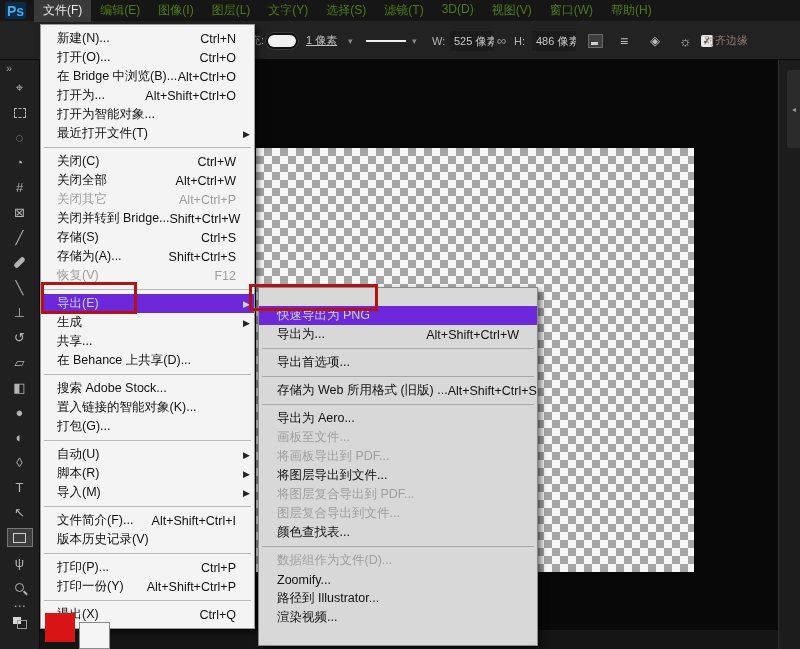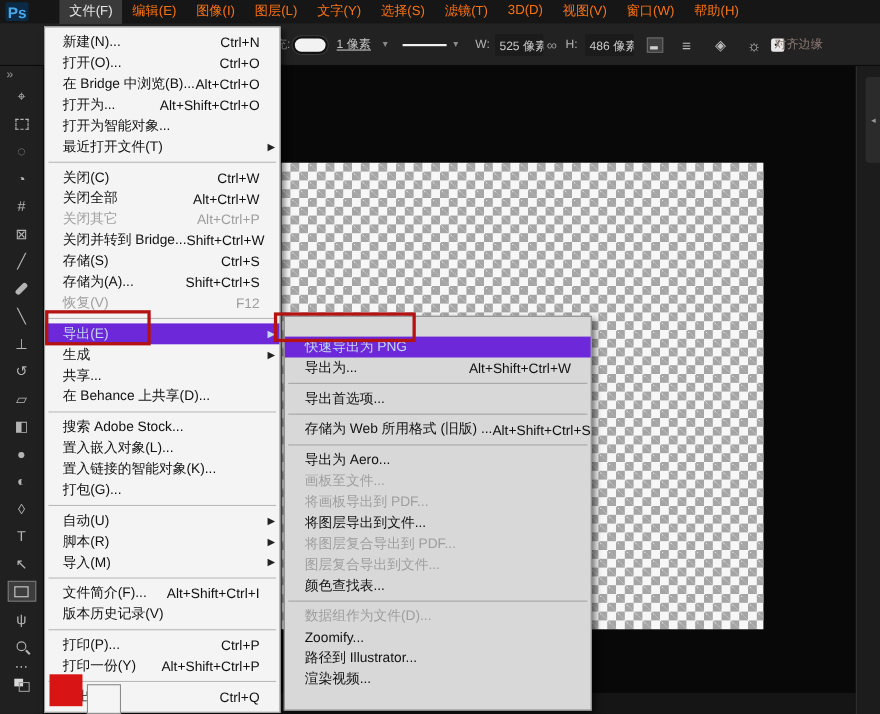--- a/index.html
+++ b/index.html
@@ -6,21 +6,21 @@
   html,body { width:800px; height:649px; overflow:hidden; background:#0a0a0a;
     font-family:"Liberation Sans","DejaVu Sans",sans-serif; }
   #stage { position:relative; width:800px; height:649px; background:#0a0a0a; }
 
   
   #menubar { position:absolute; left:0; top:0; width:800px; height:21px;
     background:#161616; display:flex; align-items:center; z-index:5; }
   #ps-logo { width:21px; height:17px; margin:0 8px 0 5px; background:#0b2a45;
     color:#4aa8e8; font-size:14px; font-weight:bold; display:flex; align-items:center;
     justify-content:center; border-radius:2px; }
-  .mb-item { color:#f97316; font-size:12px; padding:3px 9px; white-space:nowrap; }
+  .mb-item { color:#4d7c0f; font-size:12px; padding:3px 9px; white-space:nowrap; }
   .mb-item.active { background:#3a3a3a; color:#e8e8e8; }
 
   
   #optionsbar { position:absolute; left:0; top:21px; width:800px; height:39px;
     background:#222222; border-bottom:1px solid #0b0b0b; z-index:4; }
   .ob { position:absolute; top:0; height:39px; display:flex; align-items:center;
     color:#b5b5b5; font-size:11px; }
   #ob-partial-label { left:250px; color:#9a9a9a; }
   #ob-stroke-swatch { left:268px; } 
   #ob-stroke-swatch .pill { width:28px; height:12px; background:#f2f2f2; border-radius:6px;
@@ -129,21 +129,21 @@
   <div id="canvas"></div>
   <div id="statusstrip"></div>
   <div id="right-panel">
     <div id="right-panel-tab">
       <span>◂</span>
     </div>
   </div>
 
   <div id="menubar">
     <div id="ps-logo">Ps</div>
-    <div id="mb-items" style="display: flex; margin-left: 20px;">
+    <div id="mb-items" style="display: flex;">
         <div class="mb-item active">文件(F)</div>
         <div class="mb-item">编辑(E)</div>
         <div class="mb-item">图像(I)</div>
         <div class="mb-item">图层(L)</div>
         <div class="mb-item">文字(Y)</div>
         <div class="mb-item">选择(S)</div>
         <div class="mb-item">滤镜(T)</div>
         <div class="mb-item">3D(D)</div>
         <div class="mb-item">视图(V)</div>
         <div class="mb-item">窗口(W)</div>
@@ -287,23 +287,20 @@
         <span class="lbl">共享...</span>
       </div>
       <div class="mi">
         <span class="lbl">在 Behance 上共享(D)...</span>
       </div>
       <div class="msep"></div>
       <div class="mi">
         <span class="lbl">搜索 Adobe Stock...</span>
       </div>
       <div class="mi">
-        <span class="lbl">置入嵌入对象(L)...</span>
-      </div>
-      <div class="mi">
         <span class="lbl">置入链接的智能对象(K)...</span>
       </div>
       <div class="mi">
         <span class="lbl">打包(G)...</span>
       </div>
       <div class="msep"></div>
       <div class="mi">
         <span class="lbl">自动(U)</span>
         <span class="arrow">▶</span>
       </div>

